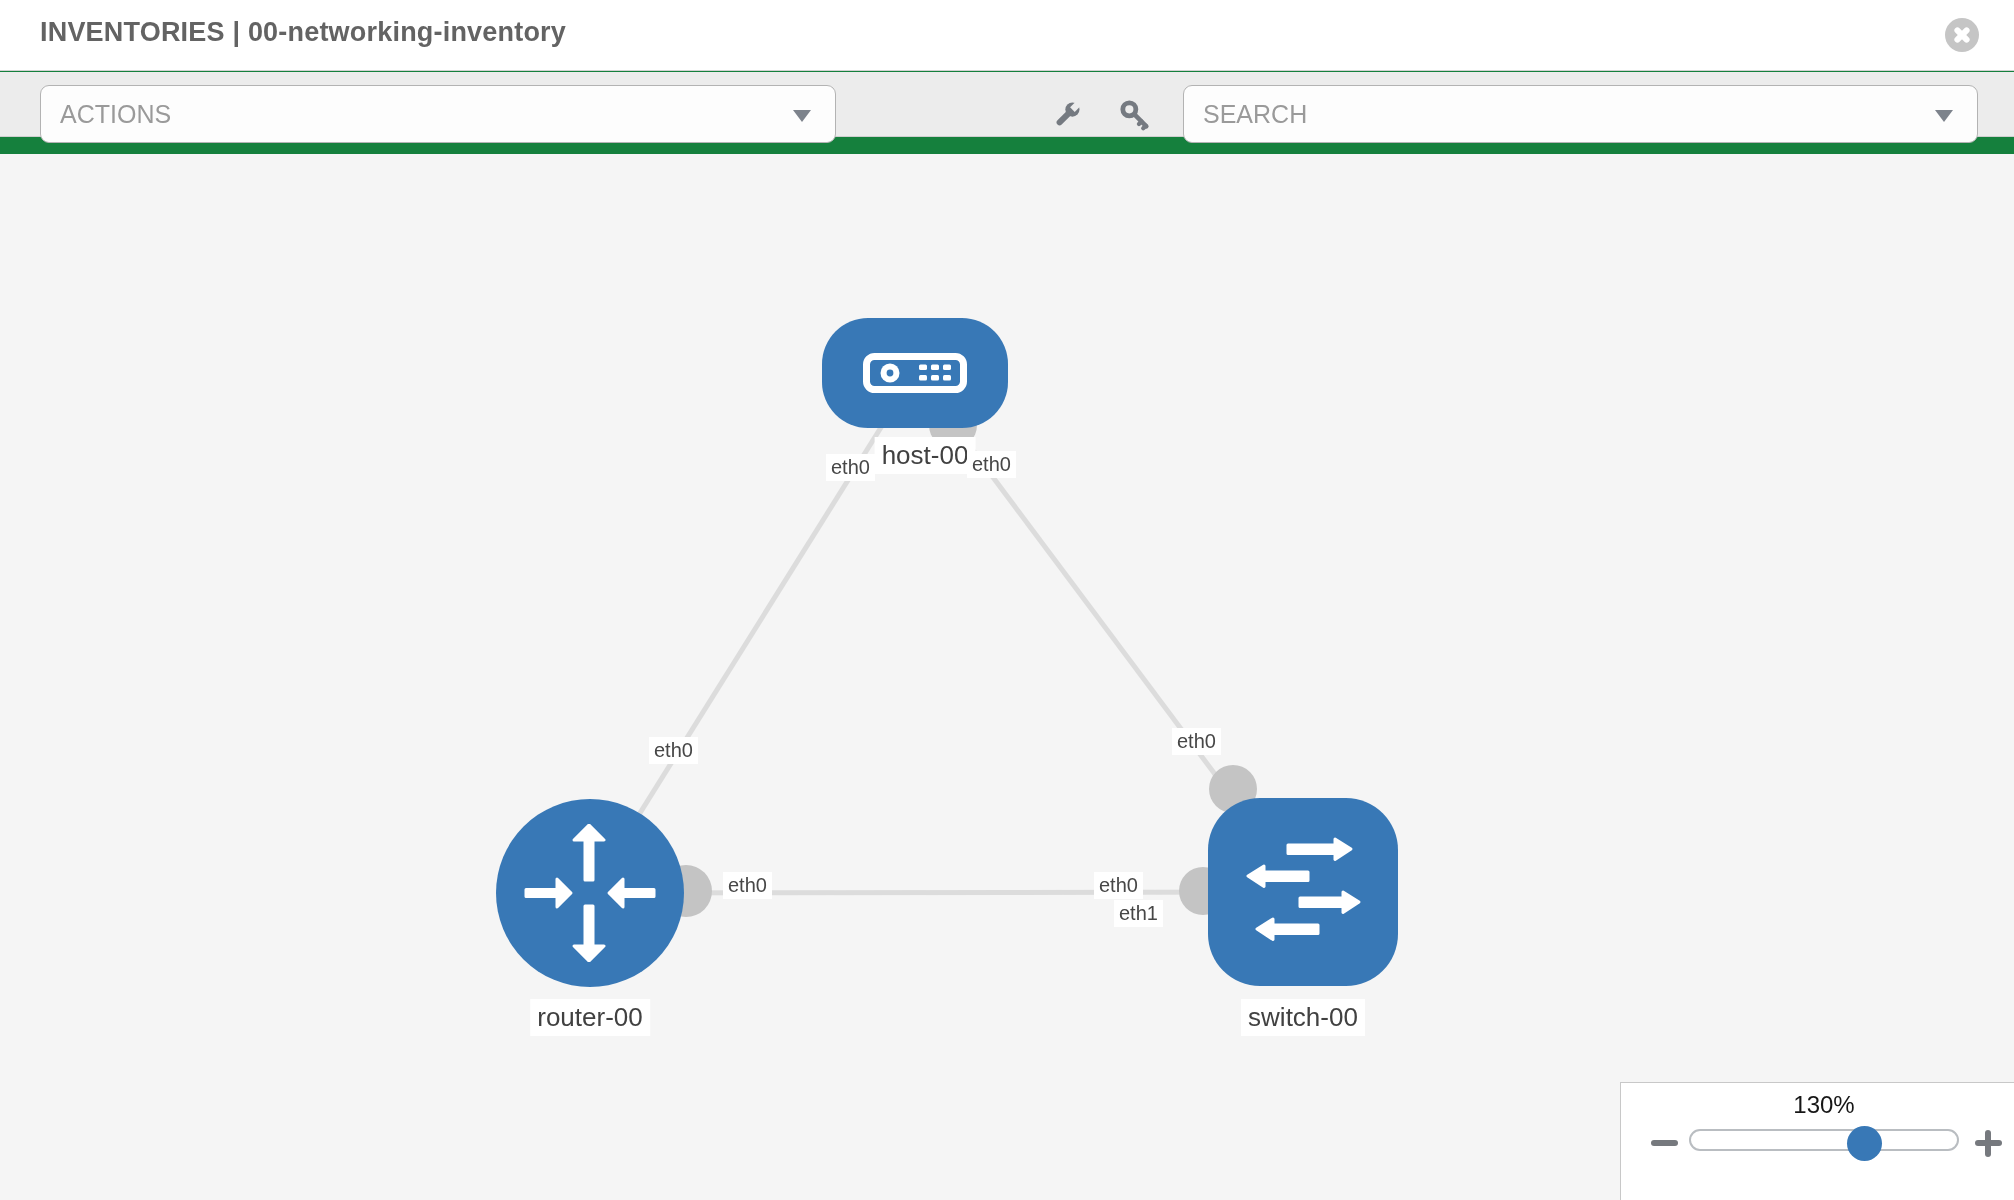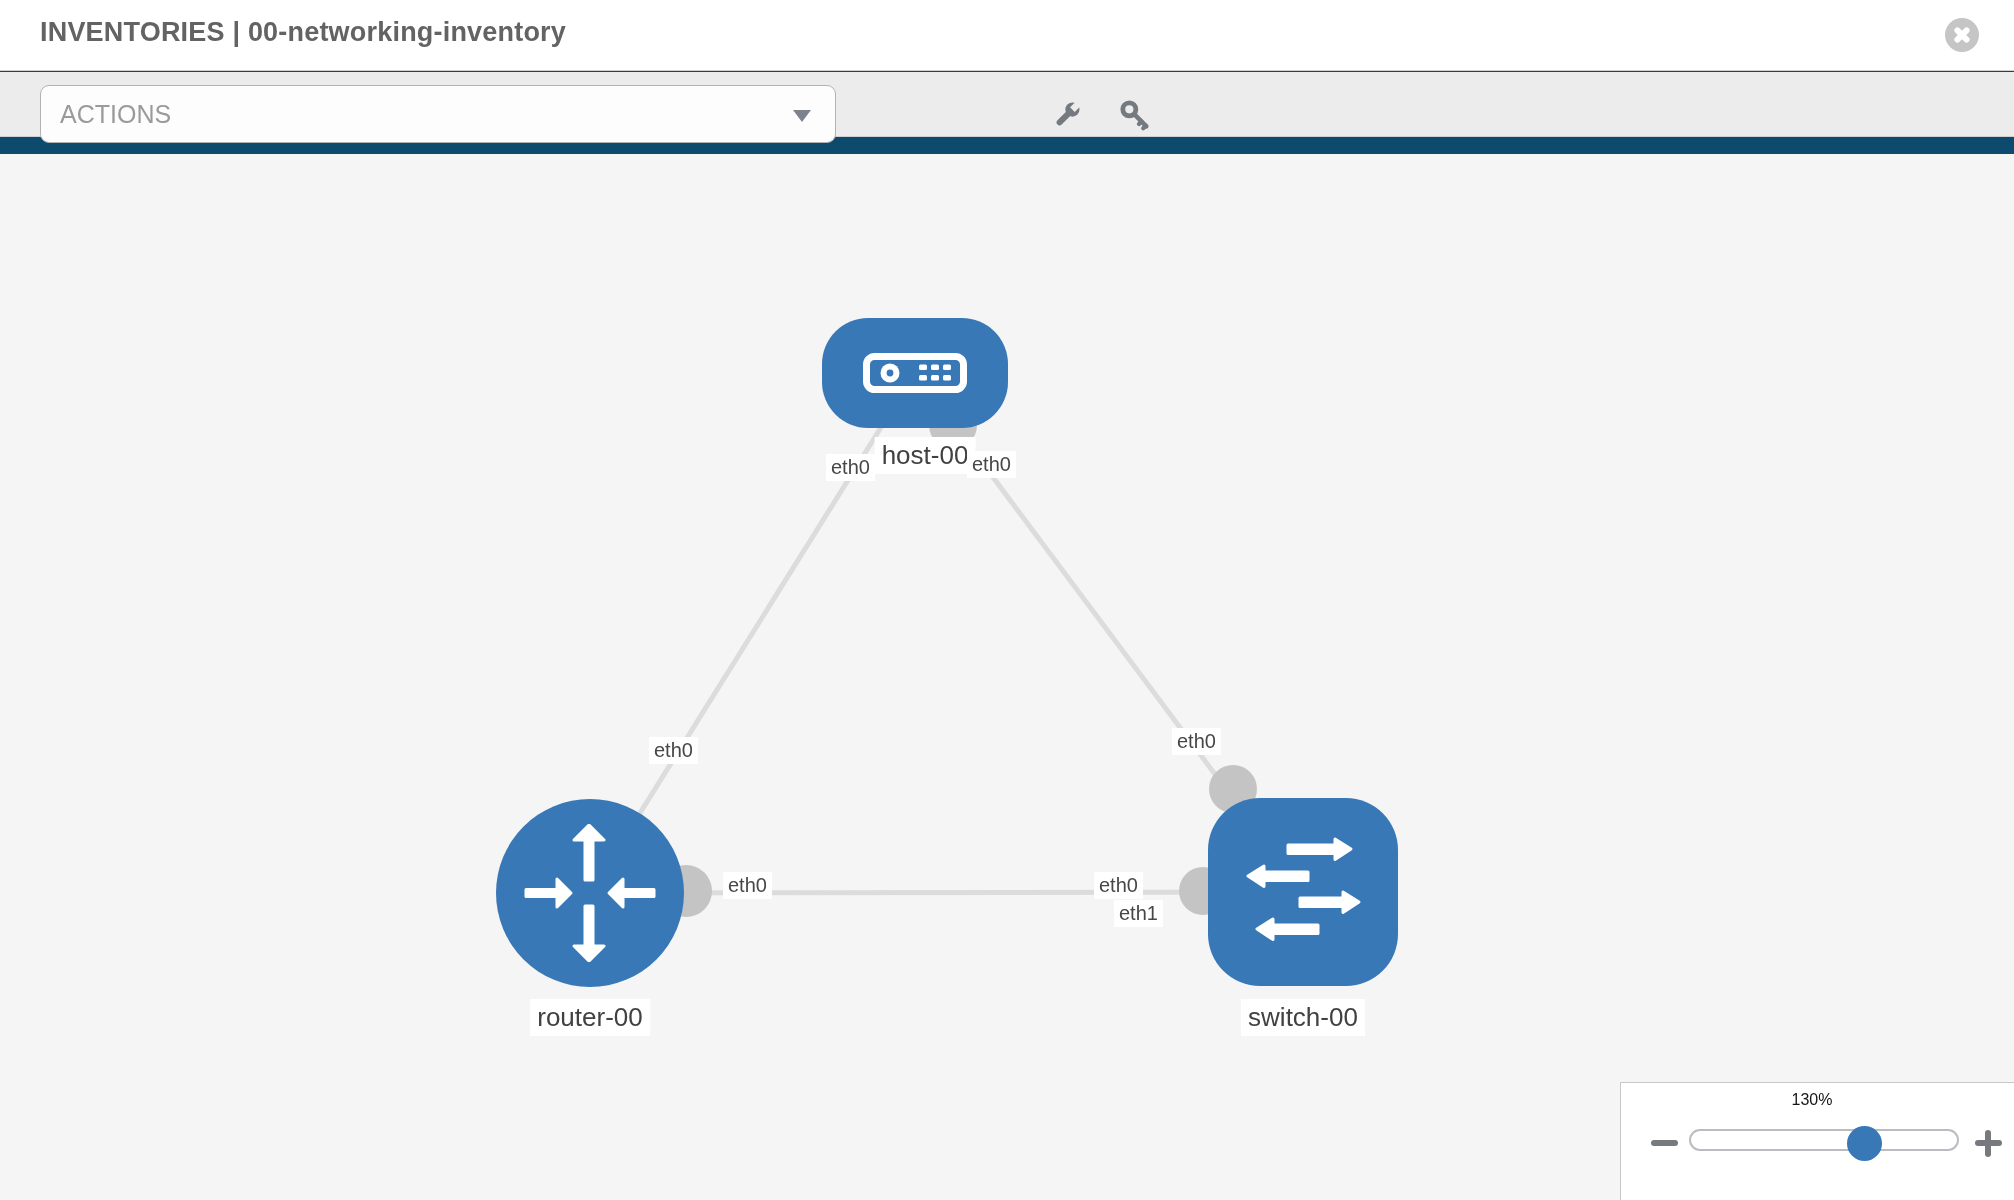--- a/index.html
+++ b/index.html
@@ -1,18 +1,18 @@
 <!DOCTYPE html>
 <html><head>
 <meta charset="utf-8">
 <style>
   * { margin:0; padding:0; box-sizing:border-box; }
   html,body { background:#fff; }
   body { font-family:"Liberation Sans","DejaVu Sans",sans-serif; }
-  #root { position:relative; width:2014px; height:1200px; overflow:hidden; background:#0c4a6e; }
+  #root { position:relative; width:2014px; height:1200px; overflow:hidden; background:#15803d; }
 
   
   .header { position:absolute; left:0; top:0; width:2014px; height:71px;
             background:#ffffff; border-bottom:1px solid #d2d2d2; }
   .header-title { position:absolute; left:40px; top:17px; font-size:27px; font-weight:bold;
                   color:#636363; letter-spacing:.2px; white-space:pre; }
   .close-btn { position:absolute; right:34px; top:17px; width:36px; height:36px; cursor:pointer; }
 
   
   .toolbar { position:absolute; left:0; top:72px; width:2014px; height:65px;
@@ -41,22 +41,22 @@
   .chip { position:absolute; background:#ffffff; color:#474747; font-size:20px;
           line-height:1.25; padding:1px 5px; z-index:3; white-space:nowrap;text-align:right; }
   .chip.front { z-index:4; }
   .node-label { position:absolute; background:#ffffff; color:#414141; font-size:26px;
                 line-height:1.25; padding:2px 7px; z-index:3; transform:translateX(-50%);
                 white-space:nowrap; }
 
   
   .zoom-panel { position:absolute; left:1620px; top:1082px; width:396px; height:120px;
                 background:#ffffff; border:1px solid #c8c8c8; z-index:5; }
-  .zoom-value { position:absolute; left:191px; top:8px; transform:translateX(-50%);
-                font-size:16px; color:#161616; }
+  .zoom-value { position:absolute; left:203px; top:8px; transform:translateX(-50%);
+                font-size:24px; color:#161616; }
   .zoom-minus { position:absolute; left:30px; top:57px; width:27px; height:6px;
                 border-radius:3px; background:#76797e; cursor:pointer; }
   .zoom-track { position:absolute; left:68px; top:46px; width:270px; height:22px;
                 border:2px solid #b9bdc1; border-radius:12px; background:#fff; cursor:pointer; }
   .zoom-thumb { position:absolute; left:226px; top:43px; width:35px; height:35px;
                 border-radius:50%; background:#3878b6; cursor:pointer; }
   .zoom-plus-h { position:absolute; left:355px; top:57px; width:27px; height:6px;
                  border-radius:3px; background:#76797e; }
   .zoom-plus-v { position:absolute; left:365.5px; top:46.5px; width:6px; height:27px;
                  border-radius:3px; background:#76797e; }
@@ -99,20 +99,24 @@
       <svg width="34" height="34" viewBox="0 0 24 24">
         <g stroke="#757a81" fill="none" stroke-linecap="round">
           <circle cx="8" cy="8" r="4.6" stroke-width="3.4"></circle>
           <line x1="11.6" y1="11.6" x2="20" y2="20" stroke-width="3.2"></line>
           <line x1="16.6" y1="16.6" x2="14.8" y2="18.4" stroke-width="3.0"></line>
           <line x1="19.6" y1="19.6" x2="17.8" y2="21.4" stroke-width="3.0"></line>
         </g>
       </svg>
     </div>
 
+    <div class="dropdown dd-search">
+      <span class="dd-label">SEARCH</span>
+      <span class="caret"></span>
+    </div>
   </div>
 
   <div class="canvas">
 
     <svg class="links-layer" width="2014" height="1046">
       <g stroke="#dcdcdc" stroke-width="5">
         <line x1="915" y1="219" x2="590" y2="739"></line>
         <line x1="915" y1="219" x2="1303" y2="738"></line>
         <line x1="590" y1="739" x2="1303" y2="738"></line>
       </g>

